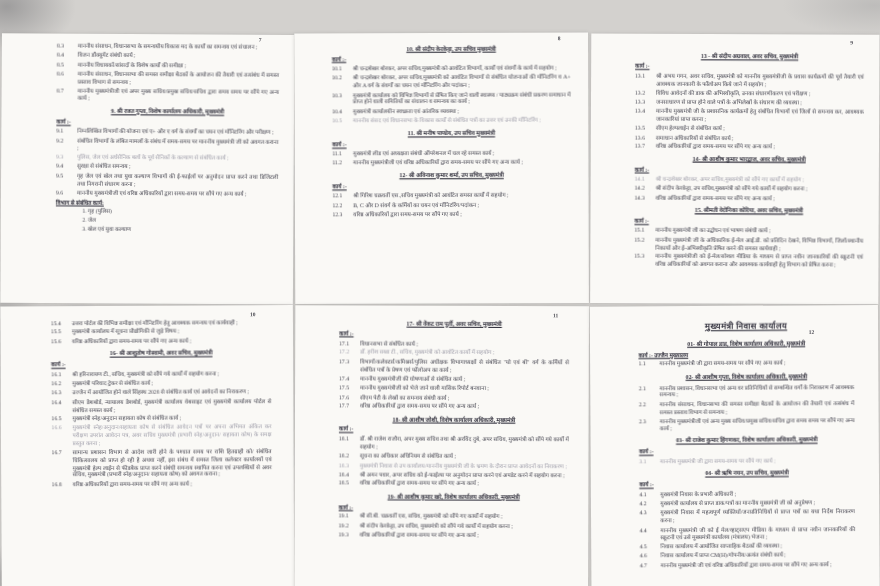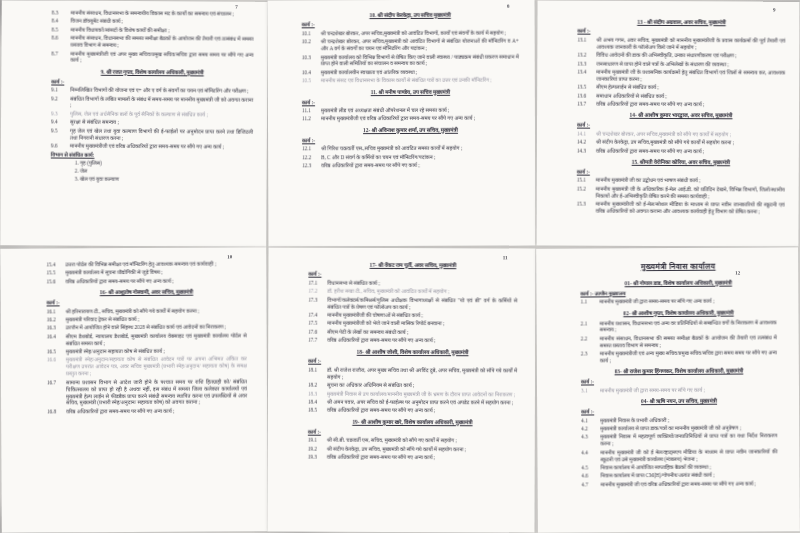--- a/index.html
+++ b/index.html
@@ -7,21 +7,21 @@
     width:800px;height:533px;overflow:hidden;position:relative;
     font-family:"Liberation Serif", serif;
     background:
       radial-gradient(ellipse 90px 60px at 6px 6px, rgba(105,105,108,.50), transparent 70%),
       radial-gradient(ellipse 55px 130px at 0px 300px, rgba(125,125,128,.38), transparent 70%),
       radial-gradient(ellipse 110px 45px at 15px 528px, rgba(115,115,118,.40), transparent 70%),
       radial-gradient(ellipse 120px 40px at 795px 5px, rgba(140,140,142,.30), transparent 70%),
       radial-gradient(ellipse 70px 40px at 300px 531px, rgba(130,130,132,.30), transparent 70%),
       #d3d1ce;
   }
-  .canvas{position:absolute;inset:0;}
+  .canvas{position:absolute;inset:0;margin-top:30px;}
   .page{
     position:absolute;background:#faf9f6;
     box-shadow:0 0 3px rgba(90,90,90,.25);
   }
   .p0{left:1px;top:1px;width:266px;height:245px;transform:rotate(.35deg);}
   .p1{left:268px;top:0;width:267px;height:246px;transform:rotate(-.2deg);}
   .p2{left:537px;top:1px;width:262px;height:245px;transform:rotate(.25deg);}
   .p3{left:1px;top:248px;width:266px;height:284px;transform:rotate(-.3deg);}
   .p4{left:268px;top:248px;width:267px;height:284px;transform:rotate(.2deg);}
   .p5{left:537px;top:248px;width:262px;height:284px;transform:rotate(-.35deg);}

